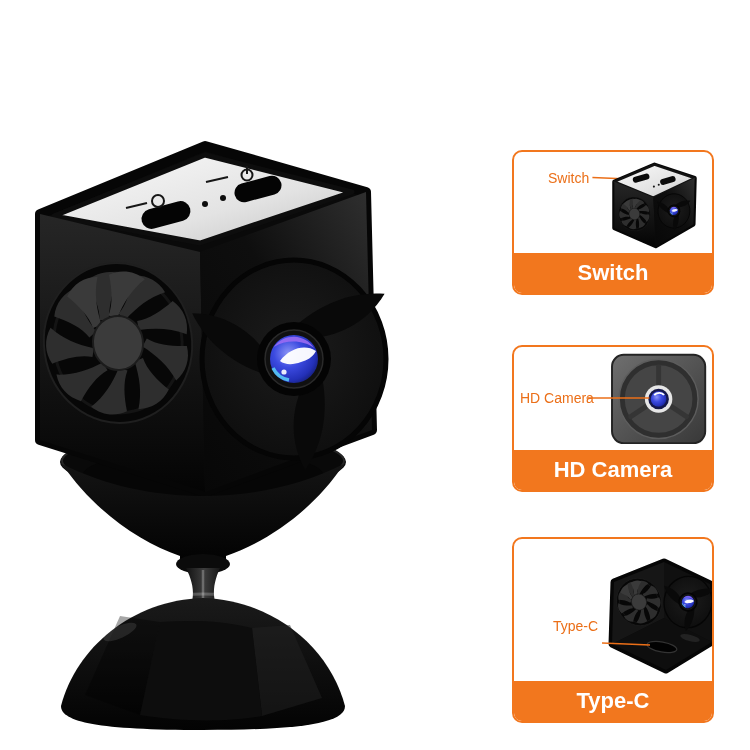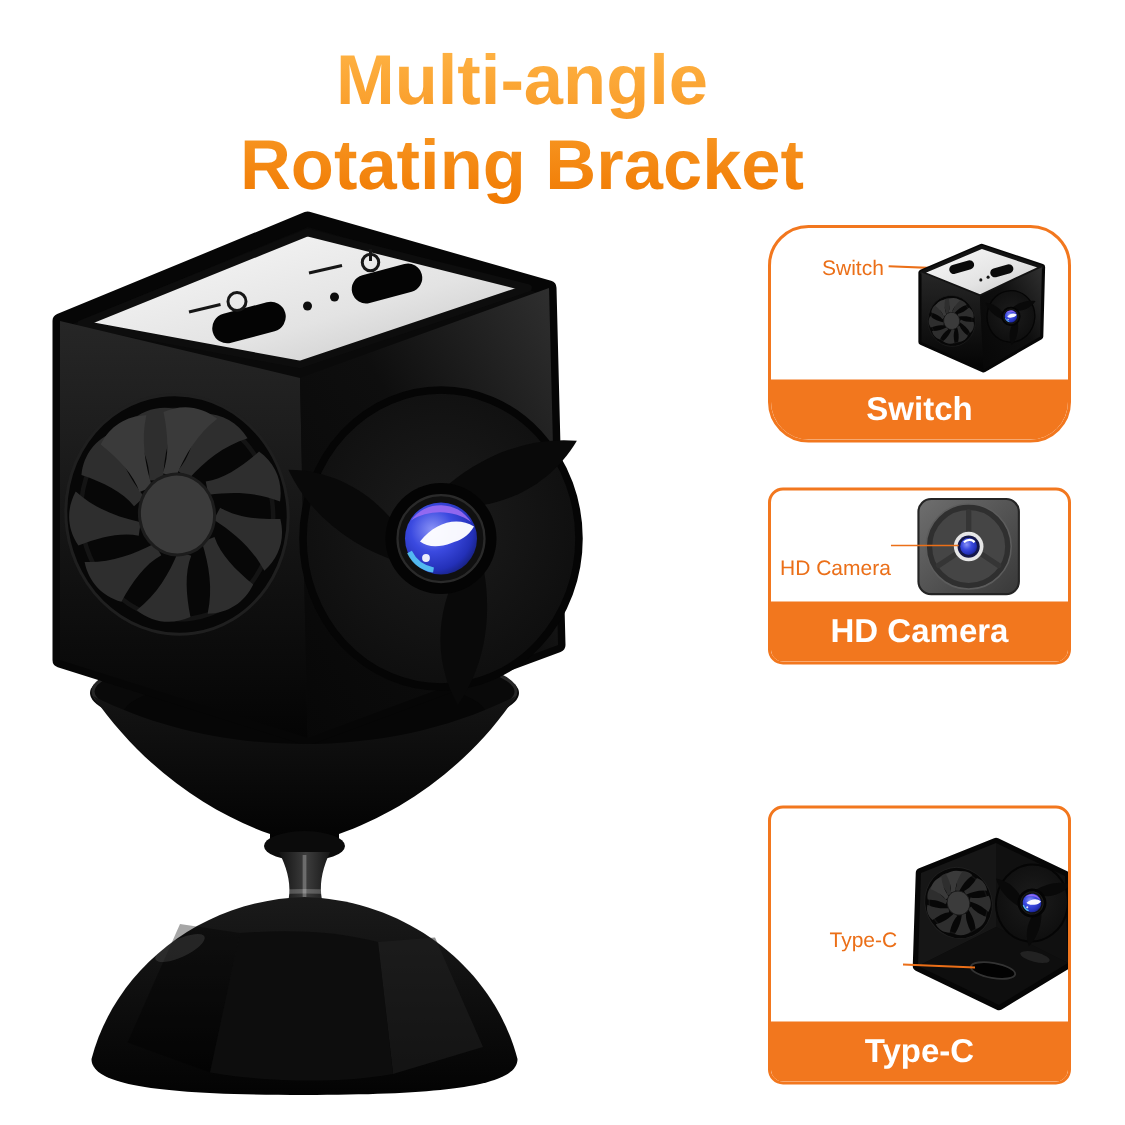--- a/index.html
+++ b/index.html
@@ -16,22 +16,22 @@
              -webkit-background-clip:text; background-clip:text;
              -webkit-text-fill-color:transparent; }
   }
 
   
   .hero { position:absolute; left:0; top:130px; width:500px; height:620px; }
 
   
   .panel { position:absolute; left:512px; width:202px; border:2px solid #F2771E;
            border-radius:10px; background:#fff; overflow:hidden; }
-  .panel-1 { top:150px; height:145px;border-radius:27px; }
-  .panel-2 { top:325px; height:118px; }
+  .panel-1 { top:150px; height:145px; }
+  .panel-2 { top:345px; height:147px; }
   .panel-3 { top:537px; height:186px; }
   .panel-fig { position:absolute; top:0; left:0; right:0; bottom:40px; }
   .panel-fig svg { position:absolute; top:0; left:0; width:100%; height:100%; }
   .callout-label { position:absolute; font-size:14px; color:#EB6F18; white-space:nowrap; }
   .panel-caption { position:absolute; left:0; right:0; bottom:0; height:40px;
                    background:#F2771E; color:#FFFFFF; font-weight:bold; font-size:22px;
                    display:flex; align-items:center; justify-content:center;
                    border-radius:0 0 7px 7px; }
 </style>
 </head>
@@ -141,24 +141,20 @@
       <use href="#fan" transform="translate(125,46) rotate(-24) scale(0.30)"></use>
       <use href="#spinner" transform="translate(174,46) rotate(10) scale(0.26)"></use>
       <ellipse cx="148" cy="91" rx="15" ry="5" transform="rotate(10 148 91)" fill="#020202" stroke="#333333" stroke-width="1.2"></ellipse>
       <ellipse cx="176" cy="82" rx="10" ry="3.2" transform="rotate(14 176 82)" fill="#222222"></ellipse>
     </g>
   </defs>
 </svg>
 
 <div class="stage">
 
-  <div class="title">
-    <div>Multi-angle</div>
-    <div>Rotating Bracket</div>
-  </div>
 
   <svg class="hero" viewBox="0 0 500 620">
 
     <g>
       <ellipse cx="203" cy="318" rx="120" ry="26" fill="#0c0c0c"></ellipse>
       <ellipse cx="203" cy="332" rx="143" ry="30" fill="#090909"></ellipse>
       <ellipse cx="203" cy="331" rx="141" ry="28" fill="none" stroke="#262626" stroke-width="2"></ellipse>
       <ellipse cx="203" cy="346" rx="121" ry="26" fill="#060606"></ellipse>
     </g>
 

